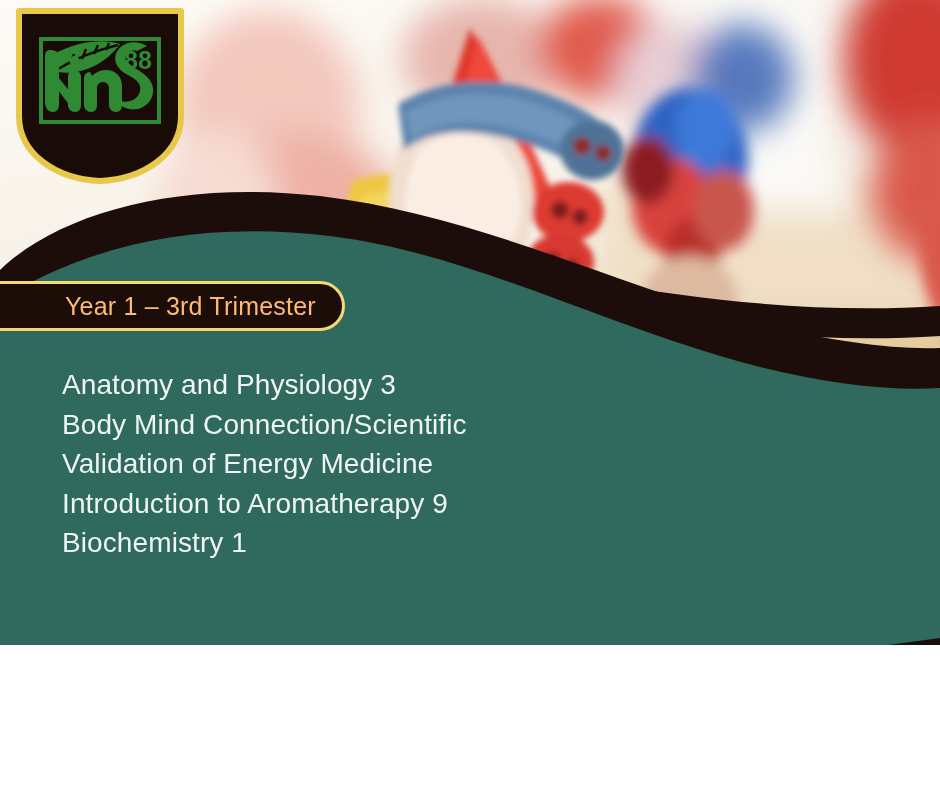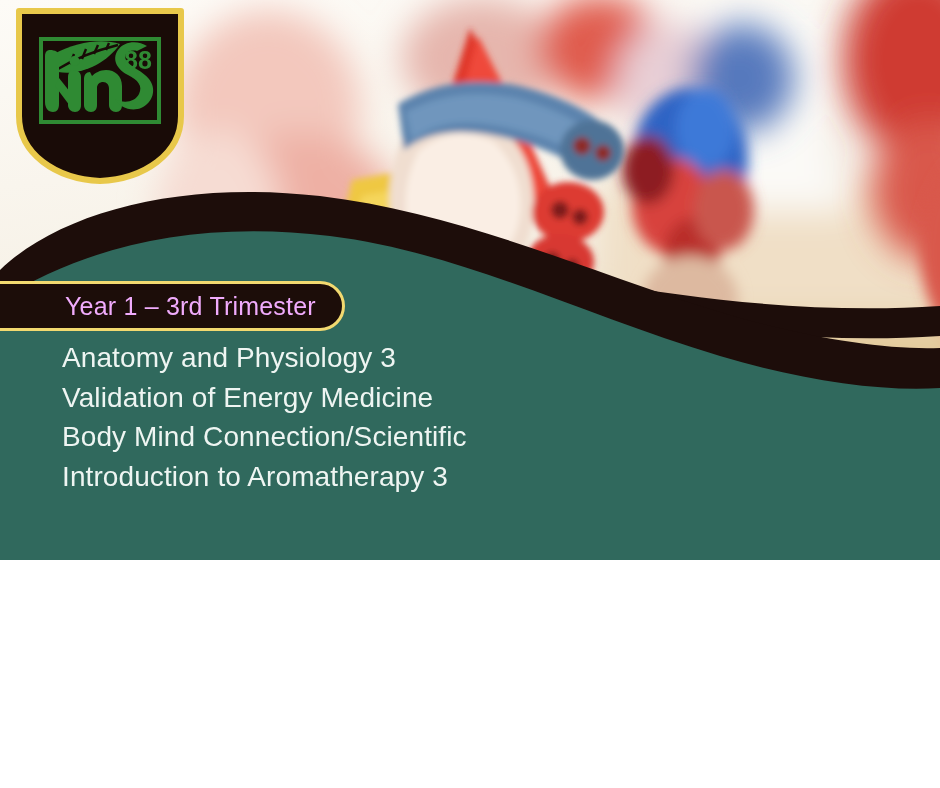--- a/index.html
+++ b/index.html
@@ -5,21 +5,21 @@
 <style>
   * { margin:0; padding:0; box-sizing:border-box; }
   html, body {
     width:940px; height:788px;
     background:#ffffff;
     font-family:"Liberation Sans", sans-serif;
     overflow:hidden;
   }
   #card {
     position:relative;
-    width:940px; height:560px;
+    width:940px; height:645px;
     overflow:hidden;
     background:#f7f3ec;
   }
 
   
   .photo {
     position:absolute; inset:0;
     overflow:hidden;
   }
   .photo-svg { position:absolute; top:0; left:0; width:940px; height:480px; }
@@ -42,32 +42,32 @@
     position:absolute;
     left:-26px; top:281px;
     height:50px;
     padding:0 26px 0 88px;
     display:flex; align-items:center;
     background:#1c0d09;
     border:3px solid #f2d970;
     border-radius:26px;
   }
   .badge-label {
-    color:#f0abfc;
+    color:#fdba74;
     font-size:25px;
     font-weight:400;
     letter-spacing:.2px;
     white-space:nowrap;
     line-height:1;
   }
 
   
   .courses {
     position:absolute;
-    left:62px; top:338px;
+    left:62px; top:365px;
     width:620px;
   }
   .course-line {
     color:#eef5f2;
     font-size:28px;
     font-weight:400;
     line-height:39.5px;
     white-space:nowrap;
     letter-spacing:.1px;
   }
@@ -258,18 +258,19 @@
 
     <text x="124" y="63" text-anchor="middle" font-family="Liberation Sans, sans-serif" font-size="25" font-weight="bold" fill="#2f8a33">88</text>
   </svg>
 
   <div class="badge">
     <span class="badge-label">Year 1 – 3rd Trimester</span>
   </div>
 
   <div class="courses">
     <div class="course-line">Anatomy and Physiology 3</div>
+    <div class="course-line">Body Mind Connection/Scientific</div>
     <div class="course-line">Validation of Energy Medicine</div>
-    <div class="course-line">Body Mind Connection/Scientific</div>
-    <div class="course-line">Introduction to Aromatherapy 3</div>
+    <div class="course-line">Introduction to Aromatherapy 9</div>
+    <div class="course-line">Biochemistry 1</div>
   </div>
 
 </div>
 
 </body></html>

